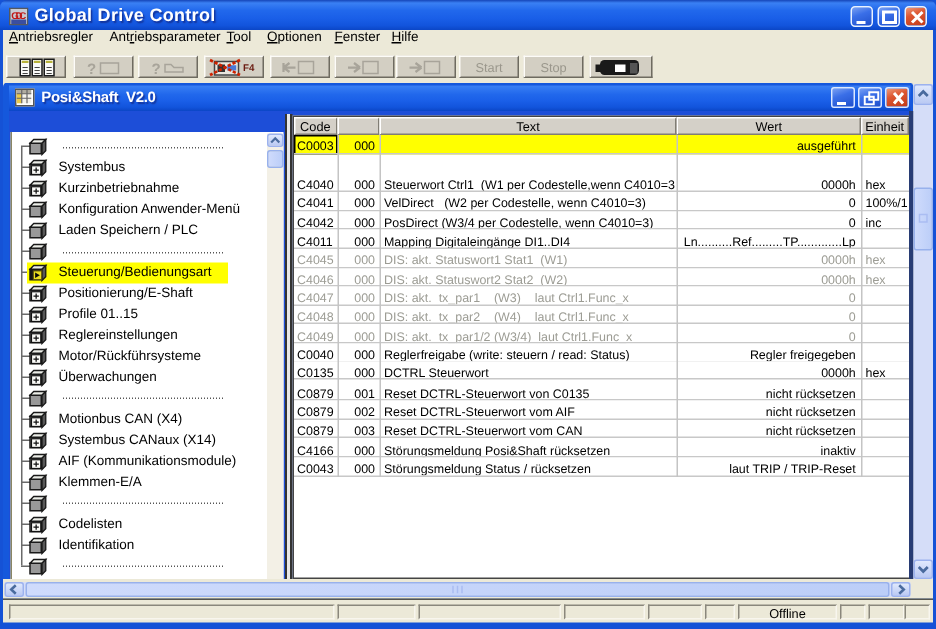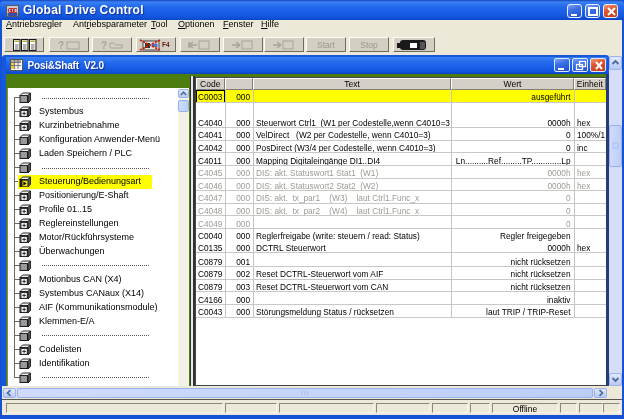--- a/index.html
+++ b/index.html
@@ -25,21 +25,21 @@
 
 #toolbar { left:2px; top:32px; width:620px; height:22px; background:#ece9d8; }
 .tbtn { position:absolute; top:5px; width:40px; height:15px; background:#d3cfc3;
   border-top:1px solid #fdfcf8; border-left:1px solid #fdfcf8;
   border-right:1.5px solid #6e6b60; border-bottom:1.5px solid #6e6b60;
   font-size:8.5px; color:#9a978c; text-align:center; line-height:14px; }
 
 #mdi { left:2px; top:54px; width:620px; height:345px; background:#ece9d8; }
 
 #child { position:absolute; left:0px; top:1px; width:606.5px; height:331px;
-  border:2px solid #1558dc; border-left-width:4px; border-right-width:2.5px; border-bottom:none; background:#4d7c0f; border-radius:3px 3px 0 0;}
+  border:2px solid #1558dc; border-left-width:4px; border-right-width:2.5px; border-bottom:none; background:#1d4ed8; border-radius:3px 3px 0 0;}
 #ctitle { position:absolute; left:0; top:0; width:600.5px; height:17px;
   background:linear-gradient(180deg,#3a80f4 0,#2168ec 35%,#1a5fe8 60%,#1254dc 85%,#0b46c6 100%); }
 #ctitle-ico { position:absolute; left:3.5px; top:2px; width:13px; height:12px; background:#fff; border:1px solid #555; }
 #ctitle-txt { position:absolute; left:21.5px; top:2.5px; color:#fff; font-weight:bold; font-size:10px; letter-spacing:-0.2px; text-shadow:1px 1px 1px #12329a; }
 .cbtn { top:1px; width:16px; height:14px; border-radius:2px; border:1px solid #dce8ff;
   background:linear-gradient(160deg,#7ba1f2 0,#3a6fe8 40%,#2050cc 100%); }
 #cbtn-min { left:548px; }
 #cbtn-max { left:566px; }
 #cbtn-close { left:584px; background:linear-gradient(160deg,#ed9b7c 0,#dd5631 40%,#c23a18 100%); }
 
@@ -530,20 +530,21 @@
           <div class="c">C4048</div>
           <div class="s">000</div>
           <div class="t">DIS: akt.&nbsp;&nbsp;tx_par2&nbsp;&nbsp;&nbsp;&nbsp;(W4)&nbsp;&nbsp;&nbsp;&nbsp;laut Ctrl1.Func_x</div>
           <div class="w">0</div>
           <div class="e"></div>
           <div class="bline"></div>
         </div>
         <div class="row g" style="top:139.00px;">
           <div class="c">C4049</div>
           <div class="s">000</div>
+          <div class="t">DIS: akt.&nbsp;&nbsp;tx_par1/2 (W3/4)&nbsp;&nbsp;laut Ctrl1.Func_x</div>
           <div class="w">0</div>
           <div class="e"></div>
           <div class="bline"></div>
         </div>
         <div class="row" style="top:151.65px;padding-left:44px;">
           <div class="c">C0040</div>
           <div class="s">000</div>
           <div class="t">Reglerfreigabe (write: steuern / read: Status)</div>
           <div class="w">Regler freigegeben</div>
           <div class="e"></div>
@@ -553,20 +554,21 @@
           <div class="c">C0135</div>
           <div class="s">000</div>
           <div class="t">DCTRL Steuerwort</div>
           <div class="w">0000h</div>
           <div class="e">hex</div>
           <div class="bline"></div>
         </div>
         <div class="row" style="top:176.95px;">
           <div class="c">C0879</div>
           <div class="s">001</div>
+          <div class="t">Reset DCTRL-Steuerwort von C0135</div>
           <div class="w">nicht rücksetzen</div>
           <div class="e"></div>
           <div class="bline"></div>
         </div>
         <div class="row" style="top:189.60px;">
           <div class="c">C0879</div>
           <div class="s">002</div>
           <div class="t">Reset DCTRL-Steuerwort vom AIF</div>
           <div class="w">nicht rücksetzen</div>
           <div class="e"></div>
@@ -576,20 +578,21 @@
           <div class="c">C0879</div>
           <div class="s">003</div>
           <div class="t">Reset DCTRL-Steuerwort vom CAN</div>
           <div class="w">nicht rücksetzen</div>
           <div class="e"></div>
           <div class="bline"></div>
         </div>
         <div class="row" style="top:214.90px;">
           <div class="c">C4166</div>
           <div class="s">000</div>
+          <div class="t">Störungsmeldung Posi&amp;Shaft rücksetzen</div>
           <div class="w">inaktiv</div>
           <div class="e"></div>
           <div class="bline"></div>
         </div>
         <div class="row" style="top:227.55px;">
           <div class="c">C0043</div>
           <div class="s">000</div>
           <div class="t">Störungsmeldung Status / rücksetzen</div>
           <div class="w">laut TRIP / TRIP-Reset</div>
           <div class="e"></div>

